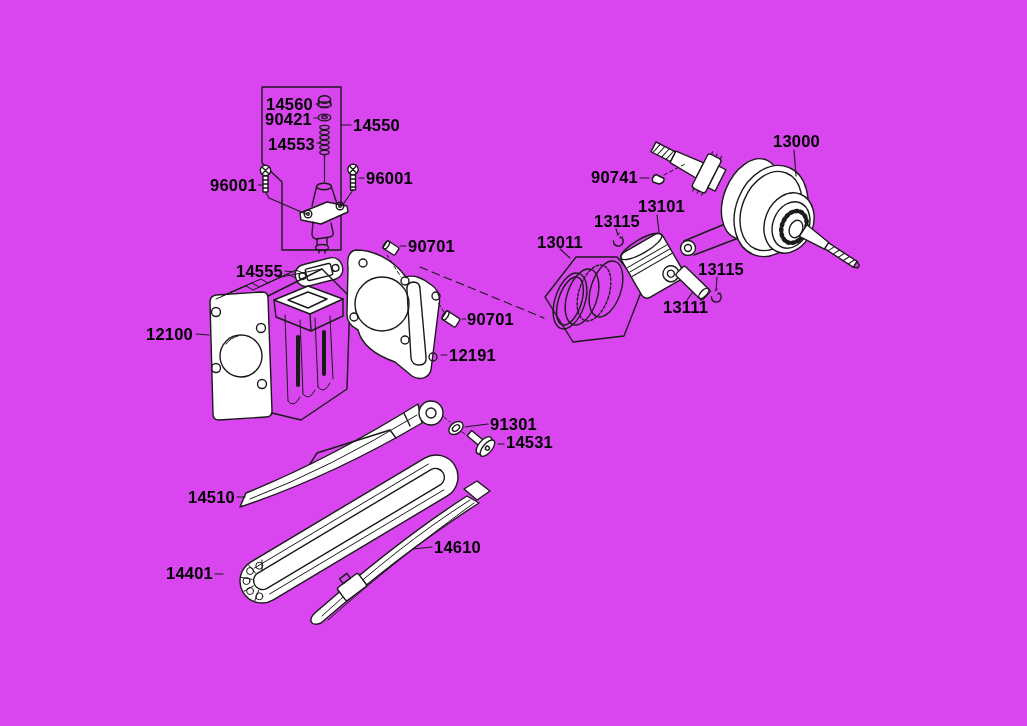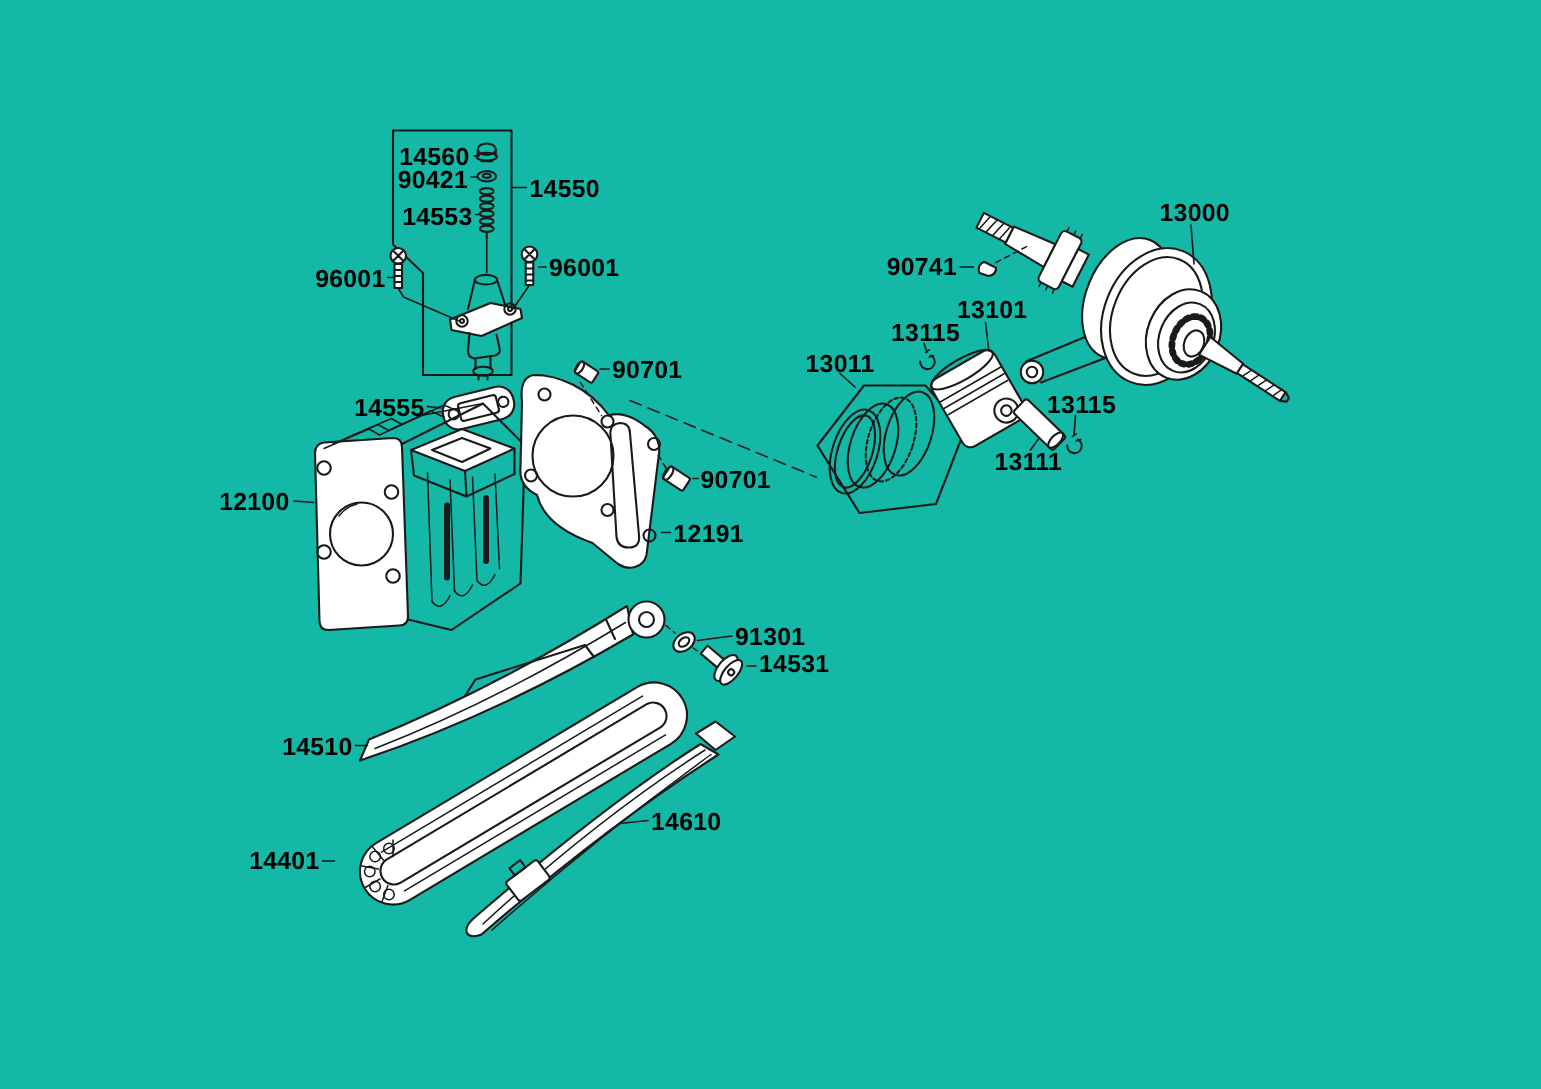--- a/index.html
+++ b/index.html
@@ -1,16 +1,16 @@
 <!DOCTYPE html>
 <html><head>
 <meta charset="utf-8">
 <style>
   html,body { margin:0; padding:0; background:#ffffff; }
-  #stage { position:relative; width:1027px; height:726px; background:#14b8a6; overflow:hidden; }
+  #stage { position:relative; width:1027px; height:726px; background:#d946ef; overflow:hidden; }
   svg { display:block; }
   .lbl { font:700 16.5px "Liberation Sans","DejaVu Sans",sans-serif; fill:#000000; stroke:none; letter-spacing:0.2px; }
   .wfill { fill:#ffffff; }
   .ink   { fill:#1a1a1a; stroke:none; }
   .dash  { stroke-dasharray:8 5; stroke-width:1.1; }
   .dash2 { stroke-dasharray:3.5 3; stroke-width:1; }
   .thin  { stroke-width:1; }
 </style>
 </head>
 <body>

